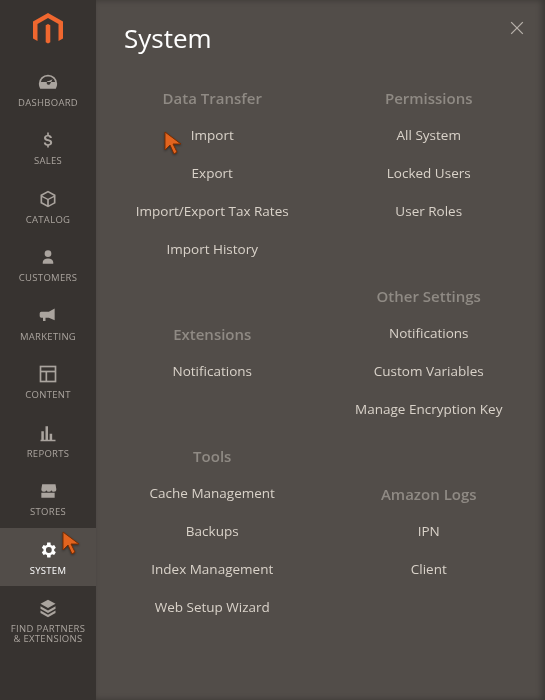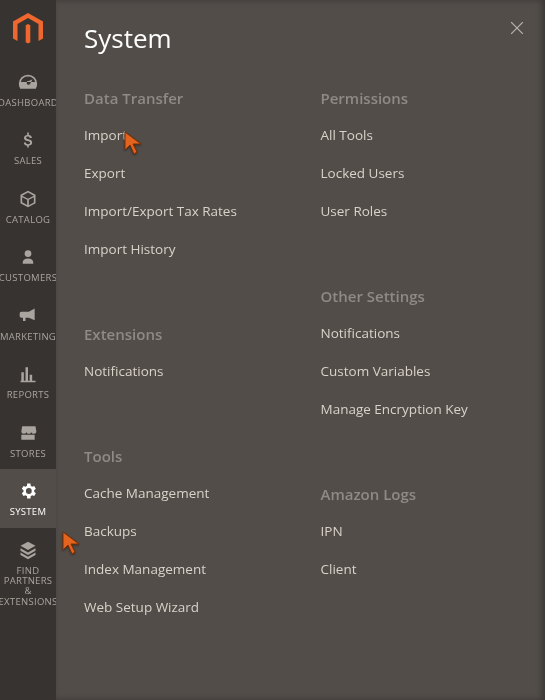--- a/index.html
+++ b/index.html
@@ -5,21 +5,21 @@
   * { margin: 0; padding: 0; box-sizing: border-box; }
   body {
     width: 545px; height: 700px;
     font-family: 'Open Sans', Arial, sans-serif;
     display: flex;
     background: #373330;
     overflow: hidden;
   }
   
   .sidebar {
-    width: 56px;
+    width: 96px;
     background: #373330;
     display: flex;
     flex-direction: column;
   }
   .logo {
     height: 60px;
     display: flex;
     align-items: center;
     justify-content: center;
   }
@@ -66,21 +66,21 @@
   .close {
     position: absolute;
     top: 18px; right: 18px;
     cursor: pointer;
     color: #b7b1aa;
   }
   .columns {
     display: flex;
     gap: 40px;
   }
-  .col { flex: 1; display: flex; flex-direction: column; }
+  .col { flex: 1; display: flex; flex-direction: column; text-align: center; }
   .section-header {
     color: #8f8a84;
     font-size: 15px;
     font-weight: 600;
     margin-bottom: 18px;
     margin-top: 6px;
   }
   .section-header.mt { margin-top: 46px; }
   .menu-link {
     color: #d9d2c9;
@@ -144,20 +144,30 @@
 
   <div class="nav-item">
     <span class="icon">
       <svg width="20" height="20" viewBox="0 0 24 24" fill="currentColor">
           <path d="M20 3v14l-7-3H9v4H6v-4H4a2 2 0 0 1-2-2V9a2 2 0 0 1 2-2h9l7-4z"></path>
         </svg>
     </span>
     <span class="nav-label">MARKETING</span>
   </div>
 
+  <div class="nav-item">
+    <span class="icon">
+      <svg width="20" height="20" viewBox="0 0 24 24" fill="none" stroke="currentColor" stroke-width="2">
+          <rect x="3" y="3" width="18" height="18"></rect>
+          <line x1="3" y1="9" x2="21" y2="9"></line>
+          <line x1="10" y1="9" x2="10" y2="21"></line>
+        </svg>
+    </span>
+    <span class="nav-label">CONTENT</span>
+  </div>
 
   <div class="nav-item">
     <span class="icon">
       <svg width="20" height="20" viewBox="0 0 24 24" fill="currentColor">
           <path d="M4 20V10h3v10H4zm5 0V4h3v16H9zm5 0v-7h3v7h-3zM3 22h18v-2H3z"></path>
         </svg>
     </span>
     <span class="nav-label">REPORTS</span>
   </div>
 
@@ -213,21 +223,21 @@
 
       <div class="section-header mt">Tools</div>
       <div class="menu-link">Cache Management</div>
       <div class="menu-link">Backups</div>
       <div class="menu-link">Index Management</div>
       <div class="menu-link">Web Setup Wizard</div>
     </div>
 
     <div class="col">
       <div class="section-header">Permissions</div>
-      <div class="menu-link">All Tools</div>
+      <div class="menu-link">All System</div>
       <div class="menu-link">Locked Users</div>
       <div class="menu-link">User Roles</div>
 
       <div class="section-header mt">Other Settings</div>
       <div class="menu-link">Notifications</div>
       <div class="menu-link">Custom Variables</div>
       <div class="menu-link">Manage Encryption Key</div>
 
       <div class="section-header mt">Amazon Logs</div>
       <div class="menu-link">IPN</div>

